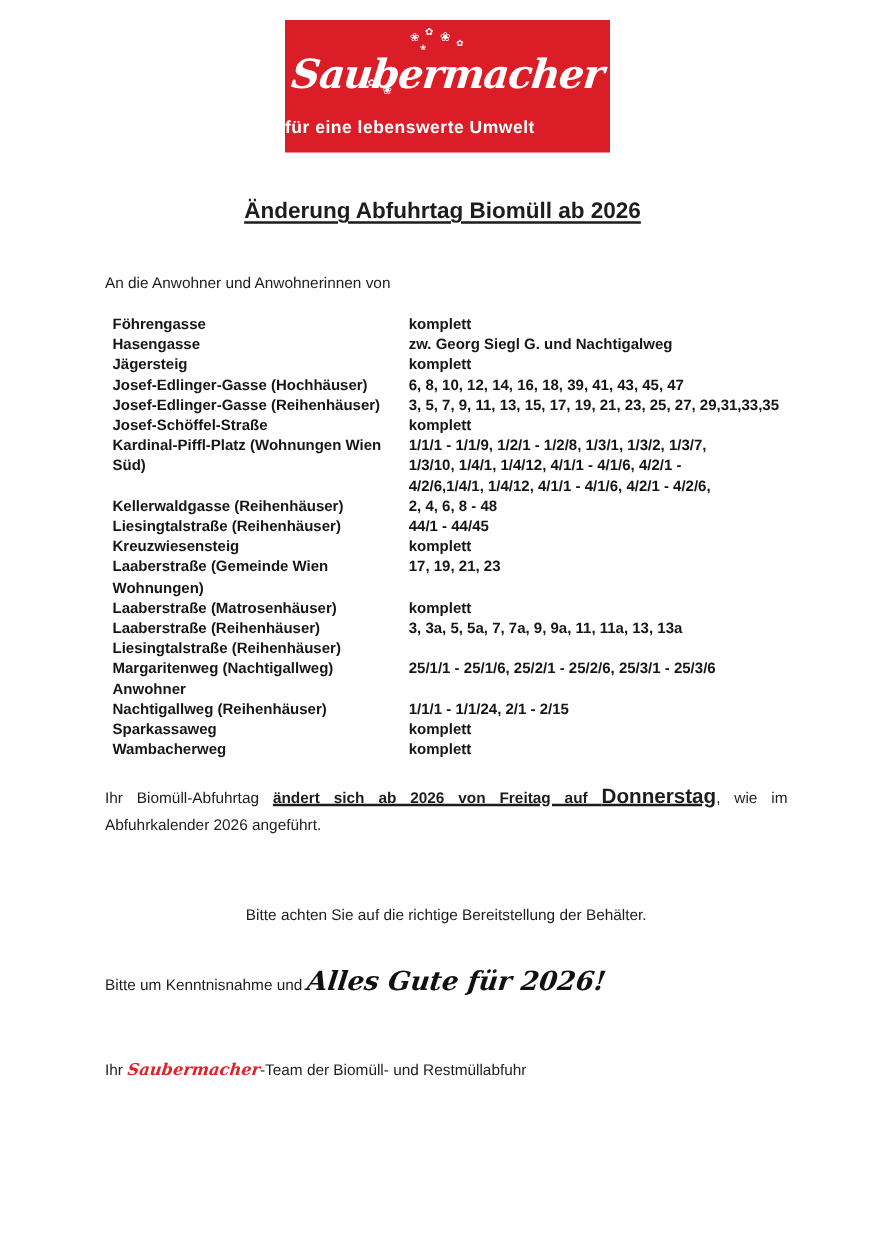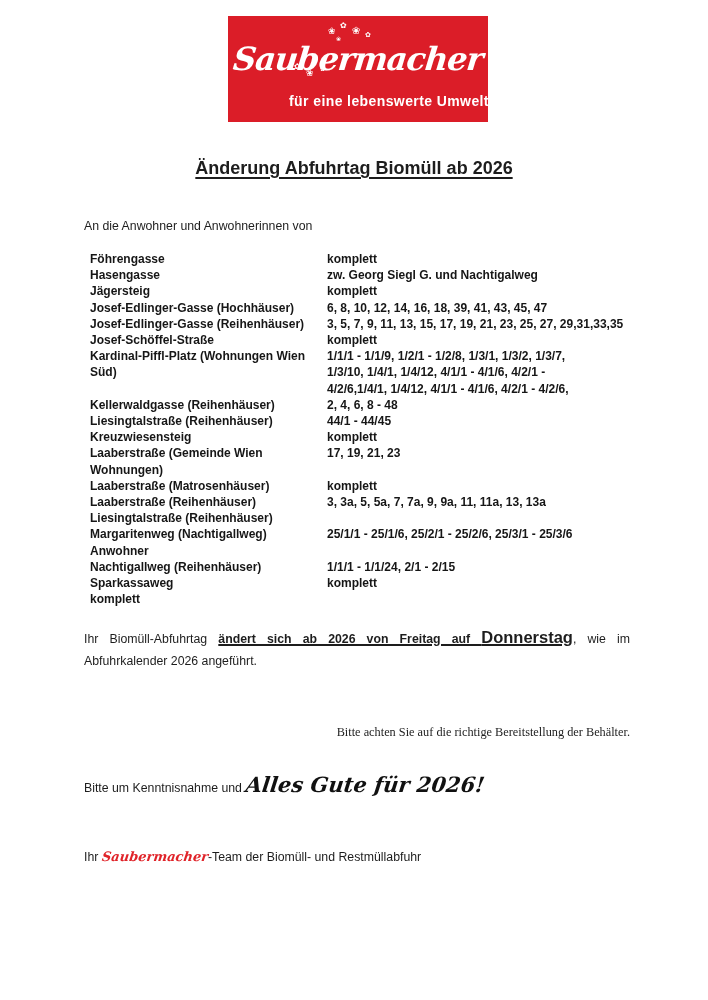--- a/index.html
+++ b/index.html
@@ -8,22 +8,22 @@
     font-family:"Liberation Sans",sans-serif;color:#1d1d1d;
   }
   
   .logo{position:absolute;left:228px;top:16px;width:260px;height:106px;}
   .logo-brand{
     position:absolute;left:0;top:24px;width:100%;text-align:center;
     font-family:"DejaVu Serif",serif;font-style:italic;font-weight:700;
     font-size:32px;color:#fff;transform:skewX(-6deg);letter-spacing:-1px;
   }
   .logo-tagline{
-    position:absolute;left:0;bottom:13px;width:100%;text-align:center;
-    font-weight:700;font-size:14px;color:#fff;letter-spacing:.4px;padding-left:31px;
+    position:absolute;left:0;bottom:13px;width:100%;text-align:left;
+    font-weight:700;font-size:14px;color:#fff;letter-spacing:.4px;
   }
   .flower{position:absolute;color:#fff;font-family:"DejaVu Sans",sans-serif;line-height:1;}
   .f1{left:100px;top:11px;font-size:9px;}
   .f2{left:112px;top:6px;font-size:8px;}
   .f3{left:124px;top:10px;font-size:10px;}
   .f4{left:137px;top:16px;font-size:7px;}
   .f5{left:108px;top:20px;font-size:6px;}
   .f6{left:66px;top:47px;font-size:8px;}
   .f7{left:78px;top:53px;font-size:9px;}
   .f8{left:92px;top:50px;font-size:6px;}
@@ -36,21 +36,21 @@
   
   .salutation{position:absolute;left:84px;top:219px;margin:0;font-size:12.3px;}
   
   .streets{position:absolute;left:90px;top:251px;width:544px;font-size:12px;font-weight:700;line-height:16.2px;color:#161616;}
   .street-row{display:grid;grid-template-columns:237px 1fr;}
   .street-name,.street-value{white-space:pre-line;}
   
   .para{position:absolute;left:84px;width:546px;margin:0;font-size:12.3px;line-height:22px;text-align:justify;}
   .p1{top:626px;}
   .p2{top:671px;}
-  .p3{top:721px;text-align:right;font-family:Liberation Serif, serif;}
+  .p3{top:721px;text-align:center;}
   .bold-ul{font-weight:700;text-decoration:underline;text-decoration-thickness:1.5px;}
   .day{font-size:16.5px;}
   
   .closing{position:absolute;left:84px;top:772px;margin:0;font-size:12.3px;}
   .script-big{
     font-family:"DejaVu Serif",serif;font-style:italic;font-weight:700;
     font-size:21px;display:inline-block;transform:skewX(-7deg);margin-left:4px;color:#111;
   }
   .signature{position:absolute;left:84px;top:849px;margin:0;font-size:12.3px;}
   .script-brand{
@@ -147,20 +147,21 @@
       </div>
       <div class="street-row">
         <div class="street-name">Nachtigallweg (Reihenhäuser)</div>
         <div class="street-value">1/1/1 - 1/1/24, 2/1 - 2/15</div>
       </div>
       <div class="street-row">
         <div class="street-name">Sparkassaweg</div>
         <div class="street-value">komplett</div>
       </div>
       <div class="street-row">
+        <div class="street-name">Wambacherweg</div>
         <div class="street-value">komplett</div>
       </div>
     </div>
 
   <p class="para p1">
     <span>Ihr Biomüll-Abfuhrtag </span><span class="bold-ul">ändert sich ab 2026 von Freitag auf </span><span class="bold-ul day">Donnerstag</span><span>, wie im Abfuhrkalender 2026 angeführt.</span>
   </p>
   <p class="para p3">Bitte achten Sie auf die richtige Bereitstellung der Behälter.</p>
 
   <p class="closing">

